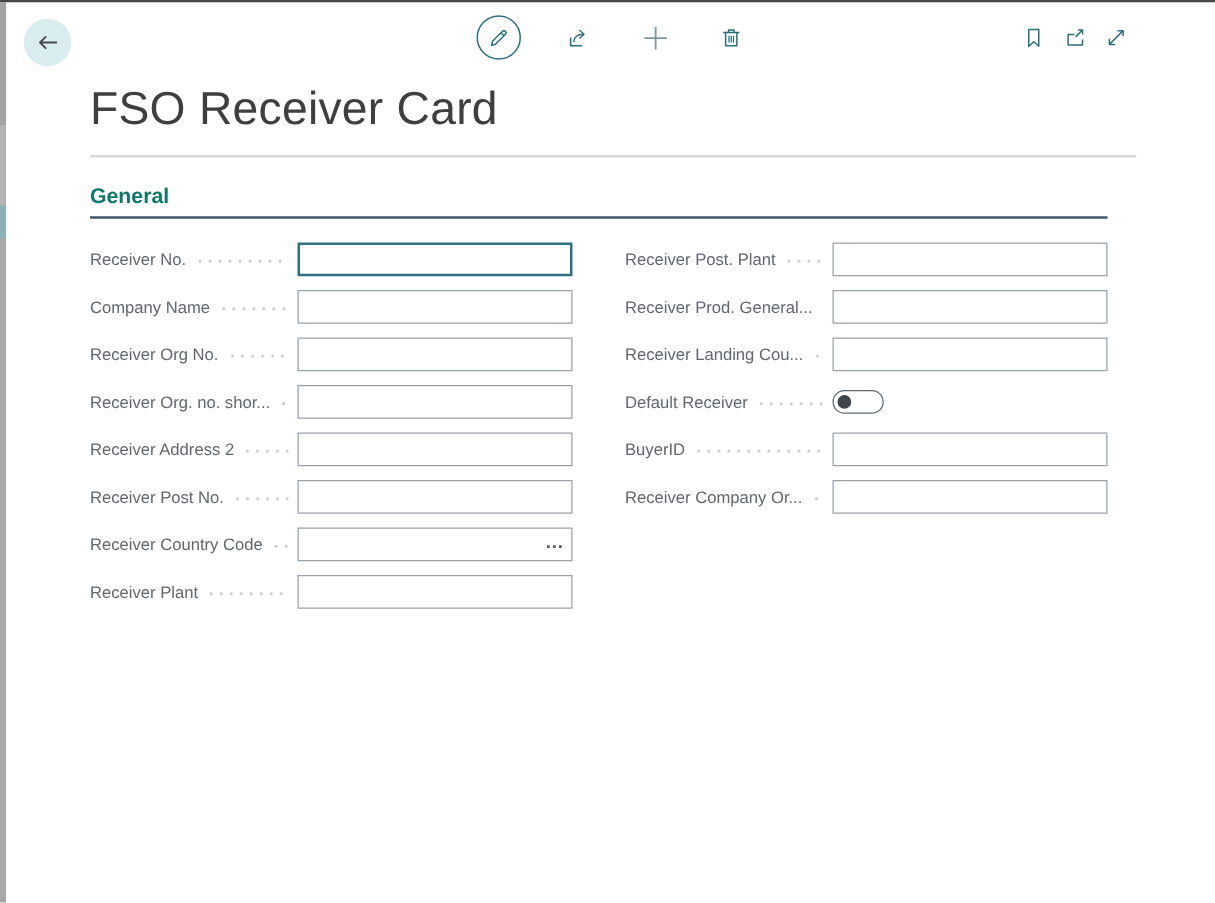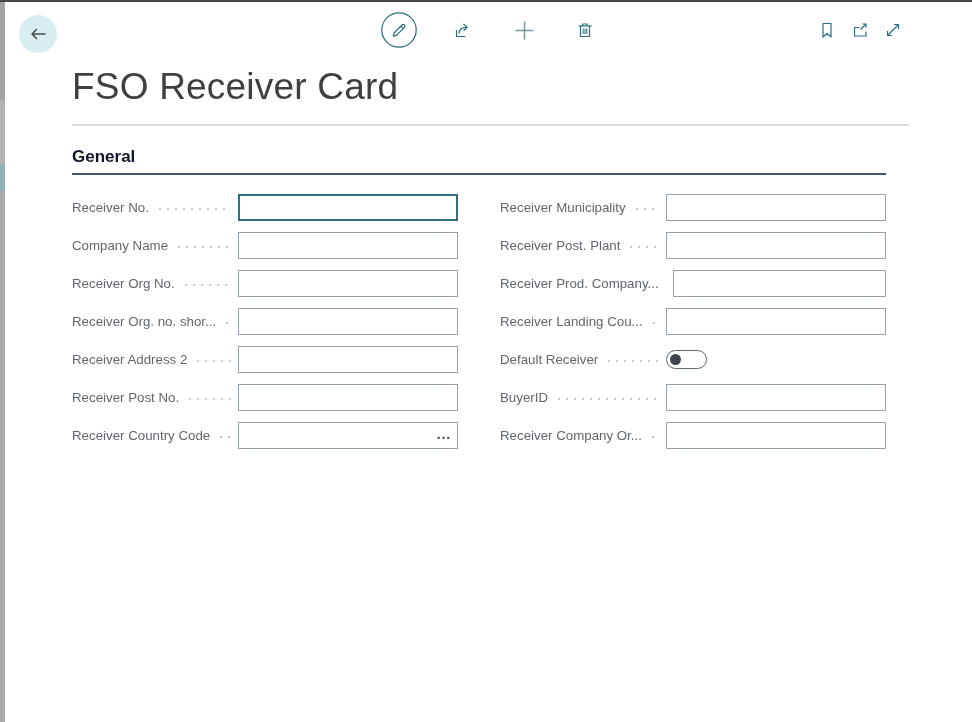--- a/index.html
+++ b/index.html
@@ -21,21 +21,21 @@
               background:#d9edf0; display:flex; align-items:center; justify-content:center; cursor:pointer; }
   .tool-btn { position:absolute; top:0; display:flex; align-items:center; justify-content:center;
               width:38px; height:56px; cursor:pointer; background:none; border:none; }
   .tool-btn svg { display:block; }
 
   
   .title { margin:8px 0 0 67px; font-size:37px; font-weight:300; color:#3f3f3f; letter-spacing:.2px; }
   .title-divider { margin:16px 63px 0 67px; height:2px; background:#dadada; }
 
   
-  .section-head { margin:21px 0 0 67px; font-size:17px; font-weight:bold; color:#0f172a; }
+  .section-head { margin:21px 0 0 67px; font-size:17px; font-weight:bold; color:#0f766e; }
   .section-underline { margin:6px 0 0 67px; width:814px; height:2px; background:#44546a; }
 
   
   .fields { display:grid; grid-template-columns:386px 386px; column-gap:42px;
             margin:13px 0 0 67px; }
   .col { display:flex; flex-direction:column; }
   .field-row { display:flex; align-items:center; height:38px; width:386px; }
   .field-label { font-size:13.3px; color:#60676e; white-space:nowrap; flex:none; }
   .leader { flex:1; min-width:0; height:4px; margin:3px 7px 0 7px;
             background-image:radial-gradient(circle, #c7cbd0 1.1px, transparent 1.4px);
@@ -178,38 +178,38 @@
 
       <div class="field-row">
         <label class="field-label">Receiver Country Code</label>
         <span class="leader"></span>
         <span class="input-wrap">
           <input type="text" class="field-input" value="" style="">
           <button class="lookup-btn">…</button>
         </span>
       </div>
 
+      <div class="field-row">
+        <label class="field-label">Receiver Plant</label>
+        <span class="leader"></span>
+        <input type="text" class="field-input" value="" style="">
+      </div>
     </div>
 
     <div class="col">
 
-      <div class="field-row">
-        <label class="field-label">Receiver Municipality</label>
-        <span class="leader"></span>
-        <input type="text" class="field-input" value="" style="">
-      </div>
 
       <div class="field-row">
         <label class="field-label">Receiver Post. Plant</label>
         <span class="leader"></span>
         <input type="text" class="field-input" value="" style="">
       </div>
 
       <div class="field-row">
-        <label class="field-label">Receiver Prod. Company...</label>
+        <label class="field-label">Receiver Prod. General...</label>
         <span class="leader"></span>
         <input type="text" class="field-input" value="" style="">
       </div>
 
       <div class="field-row">
         <label class="field-label">Receiver Landing Cou...</label>
         <span class="leader"></span>
         <input type="text" class="field-input" value="" style="">
       </div>
 

